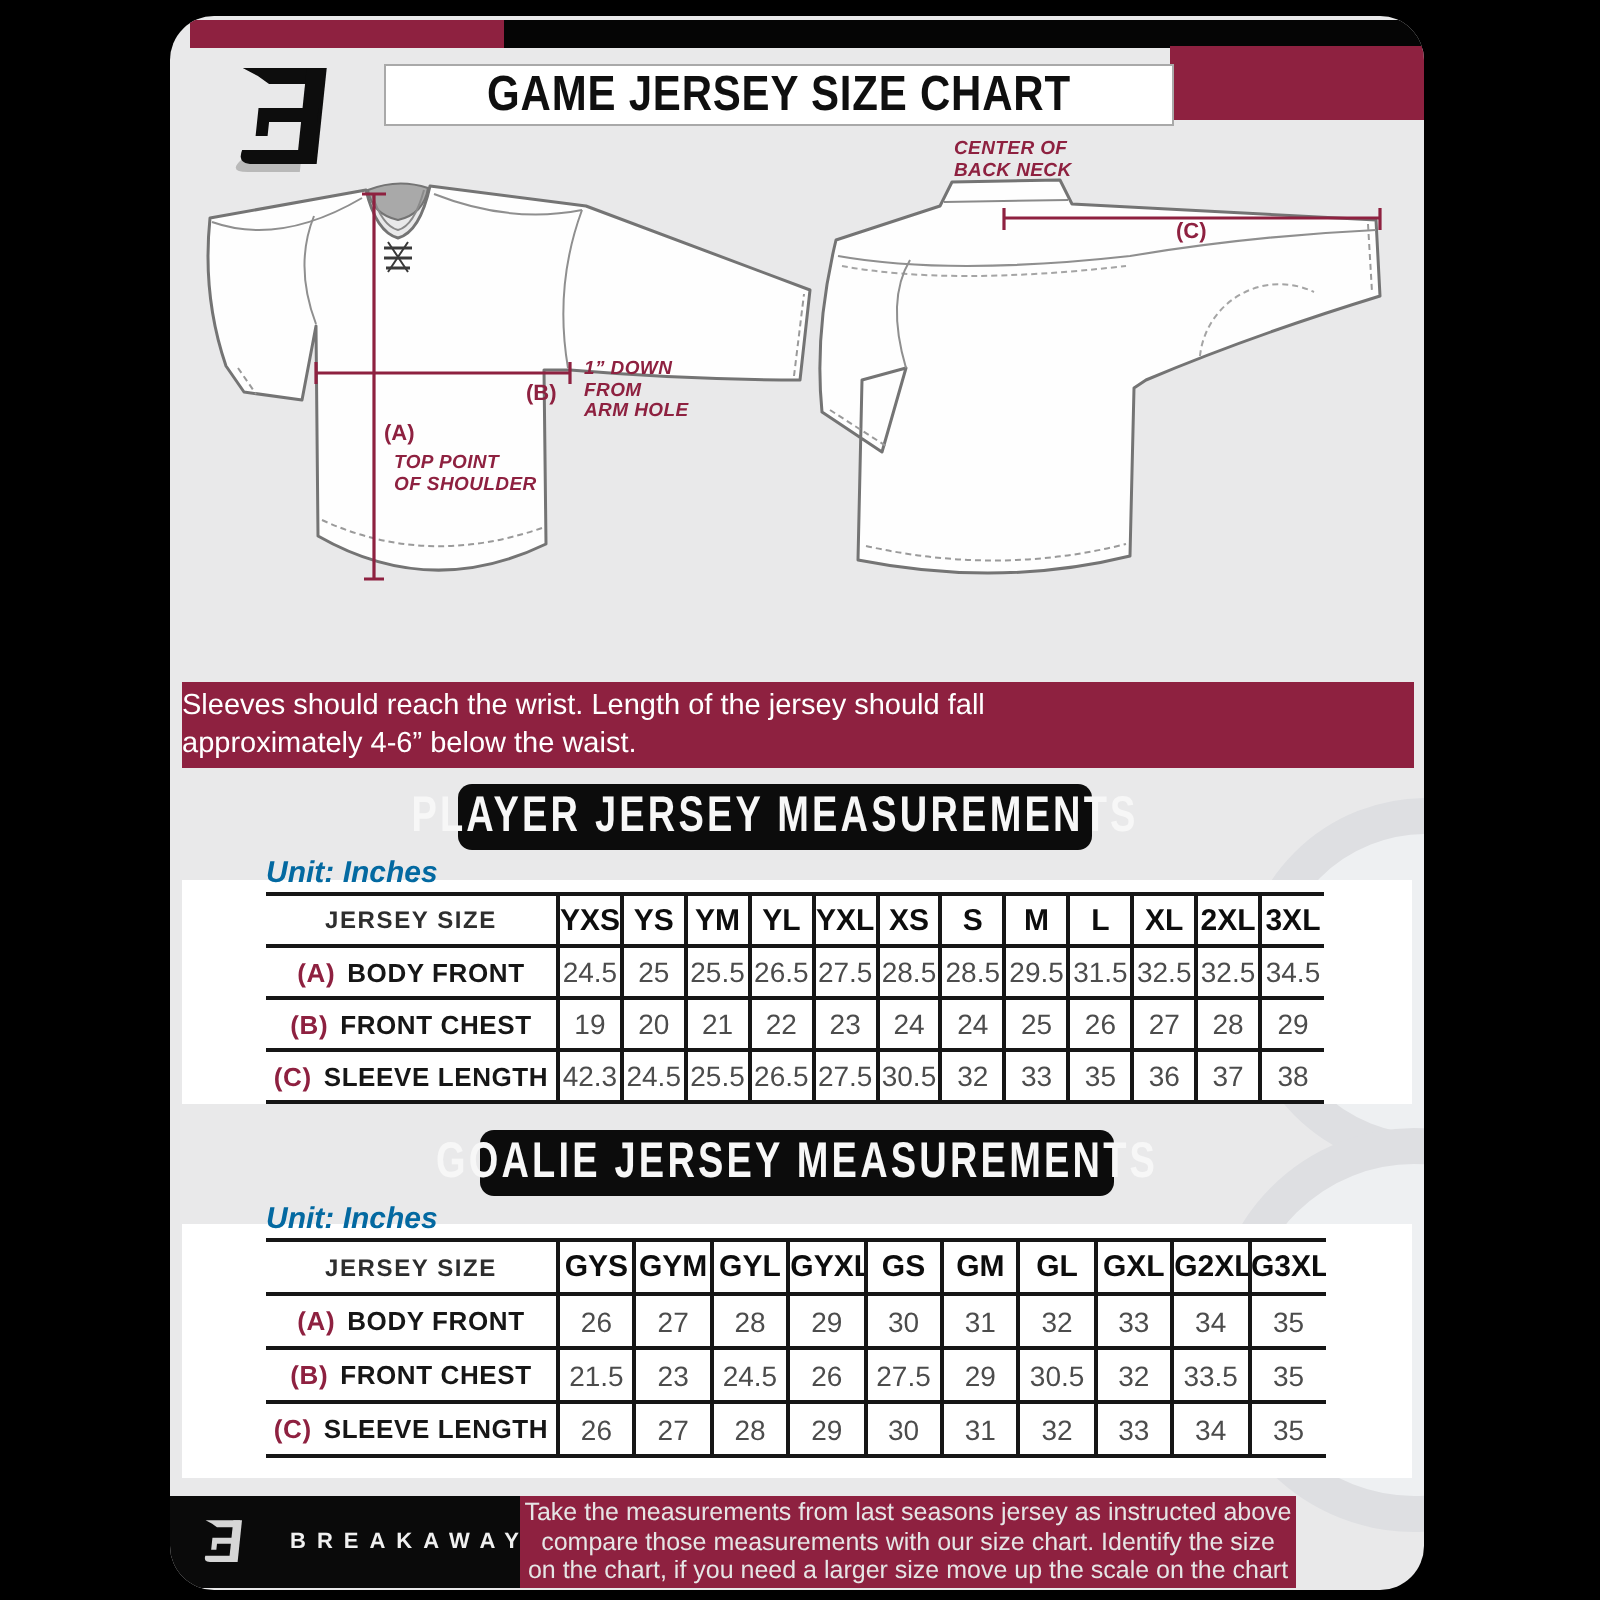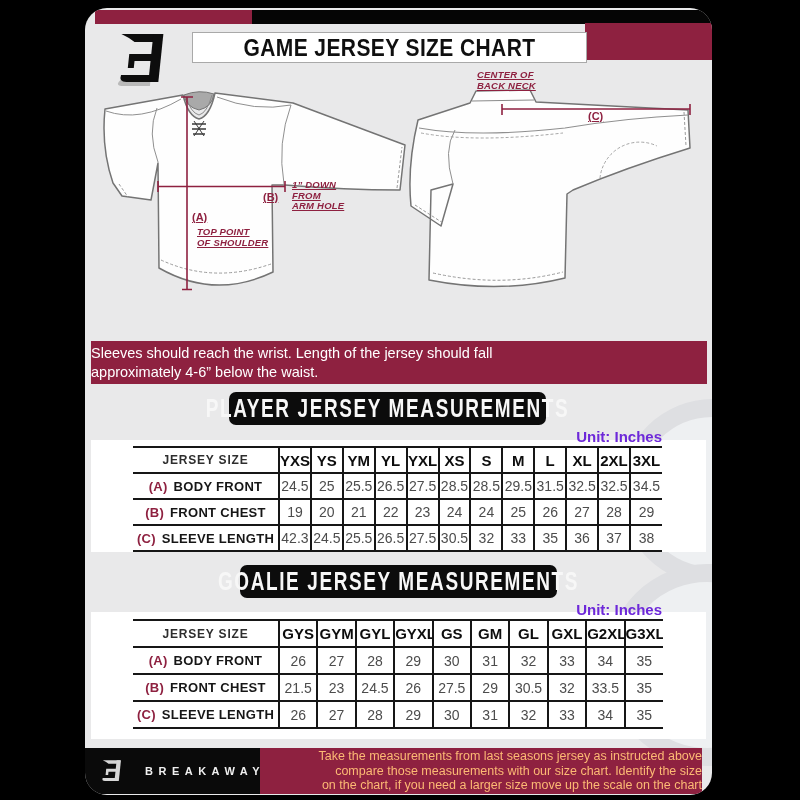--- a/index.html
+++ b/index.html
@@ -16,58 +16,58 @@
   .bar-maroon{left:10px;top:2px;width:157px;height:14px;background:var(--maroon);}
   .bar-black{left:167px;top:2px;width:460px;height:14px;background:#050505;}
   .title-box{left:107px;top:24px;width:393px;height:29px;background:#fff;
              border:1px solid #a9a9a9;display:flex;align-items:center;justify-content:center;z-index:2;}
   .title-box span{font-size:21px;font-weight:800;letter-spacing:.4px;color:#0f0f0f;
                   transform:scaleY(1.18);white-space:nowrap;}
   .title-block{left:500px;top:15px;width:127px;height:37px;background:var(--maroon);z-index:1;}
   .logo-hdr{left:23px;top:20px;z-index:2;}
 
   
-  .ann{color:var(--maroon);font-weight:800;z-index:3;text-decoration:underline;}
+  .ann{color:var(--maroon);font-weight:800;z-index:3;}
   .ann-big{font-size:11px;}
   .ann-note{font-size:9.5px;line-height:10.5px;font-style:italic;font-weight:700;letter-spacing:.2px;}
 
   
   .notice{left:6px;top:333px;width:616px;height:43px;background:var(--maroon);color:#fff;
           display:flex;flex-direction:column;align-items:flex-start;justify-content:center;
           font-size:14.5px;line-height:19px;z-index:2;text-align:center;}
 
   
   .sec-banner{width:317px;height:33px;background:#0c0c0c;border-radius:7px;
               display:flex;align-items:center;justify-content:center;z-index:2;}
   .sec-banner span{color:#f7f7f7;font-size:19px;font-weight:700;letter-spacing:1.6px;
                    transform:scaleY(1.32);white-space:nowrap;}
-  .unit{width:529px;left:48px;text-align:right;font-size:15px;font-weight:700;
-        color:#6d28d9;z-index:2;}
+  .unit{width:529px;left:48px;text-align:left;font-size:15px;font-weight:700;
+        font-style:italic;color:#0369a1;z-index:2;}
   .panel{left:6px;width:615px;background:#fff;z-index:1;}
 
   
   .tablewrap{z-index:2;}
   table.meas{border-collapse:collapse;table-layout:fixed;width:100%;}
   table.meas{border-top:2.5px solid #161616;}
   table.meas tr{border-bottom:2.5px solid #161616;}
   table.meas th,table.meas td{padding:0;text-align:center;vertical-align:middle;
       border-left:2px solid #161616;overflow:hidden;white-space:nowrap;}
   table.meas th:first-child,table.meas td:first-child{border-left:none;width:145px;}
   table.meas th{font-size:15px;font-weight:700;color:#0d0d0d;}
   table.meas th.sizehdr{font-size:12px;font-weight:600;letter-spacing:.8px;color:#2e2e2e;}
   table.meas td{font-size:14px;font-weight:500;color:#4c4c4c;}
   table.meas td.lbl{font-size:13px;font-weight:700;color:#161616;letter-spacing:.3px;}
   table.meas td.lbl .rk{color:var(--maroon);font-weight:800;margin-right:6px;}
   .t-player tr{height:26px;} .t-goalie tr{height:27px;}
 
   
   .foot-black{left:0;top:740px;width:175px;height:46px;background:#0a0a0a;z-index:2;}
-  .foot-maroon{left:175px;top:740px;width:442px;height:46px;background:var(--maroon);z-index:2;
-      color:#fdba74;font-size:12.5px;line-height:14.6px;display:flex;flex-direction:column;
-      align-items:flex-end;justify-content:center;text-align:center;}
+  .foot-maroon{left:175px;top:740px;width:388px;height:46px;background:var(--maroon);z-index:2;
+      color:#e5e5e5;font-size:12.5px;line-height:14.6px;display:flex;flex-direction:column;
+      align-items:center;justify-content:center;text-align:center;}
   .brand{position:absolute;left:44px;top:17px;color:#f0f0f0;font-size:11px;font-weight:700;
          letter-spacing:5.5px;white-space:nowrap;padding-left:16px;}
 
   svg{display:block;}
 </style>
 </head>
 <body>
 
 <div class="page">
  <div class="sheet">

